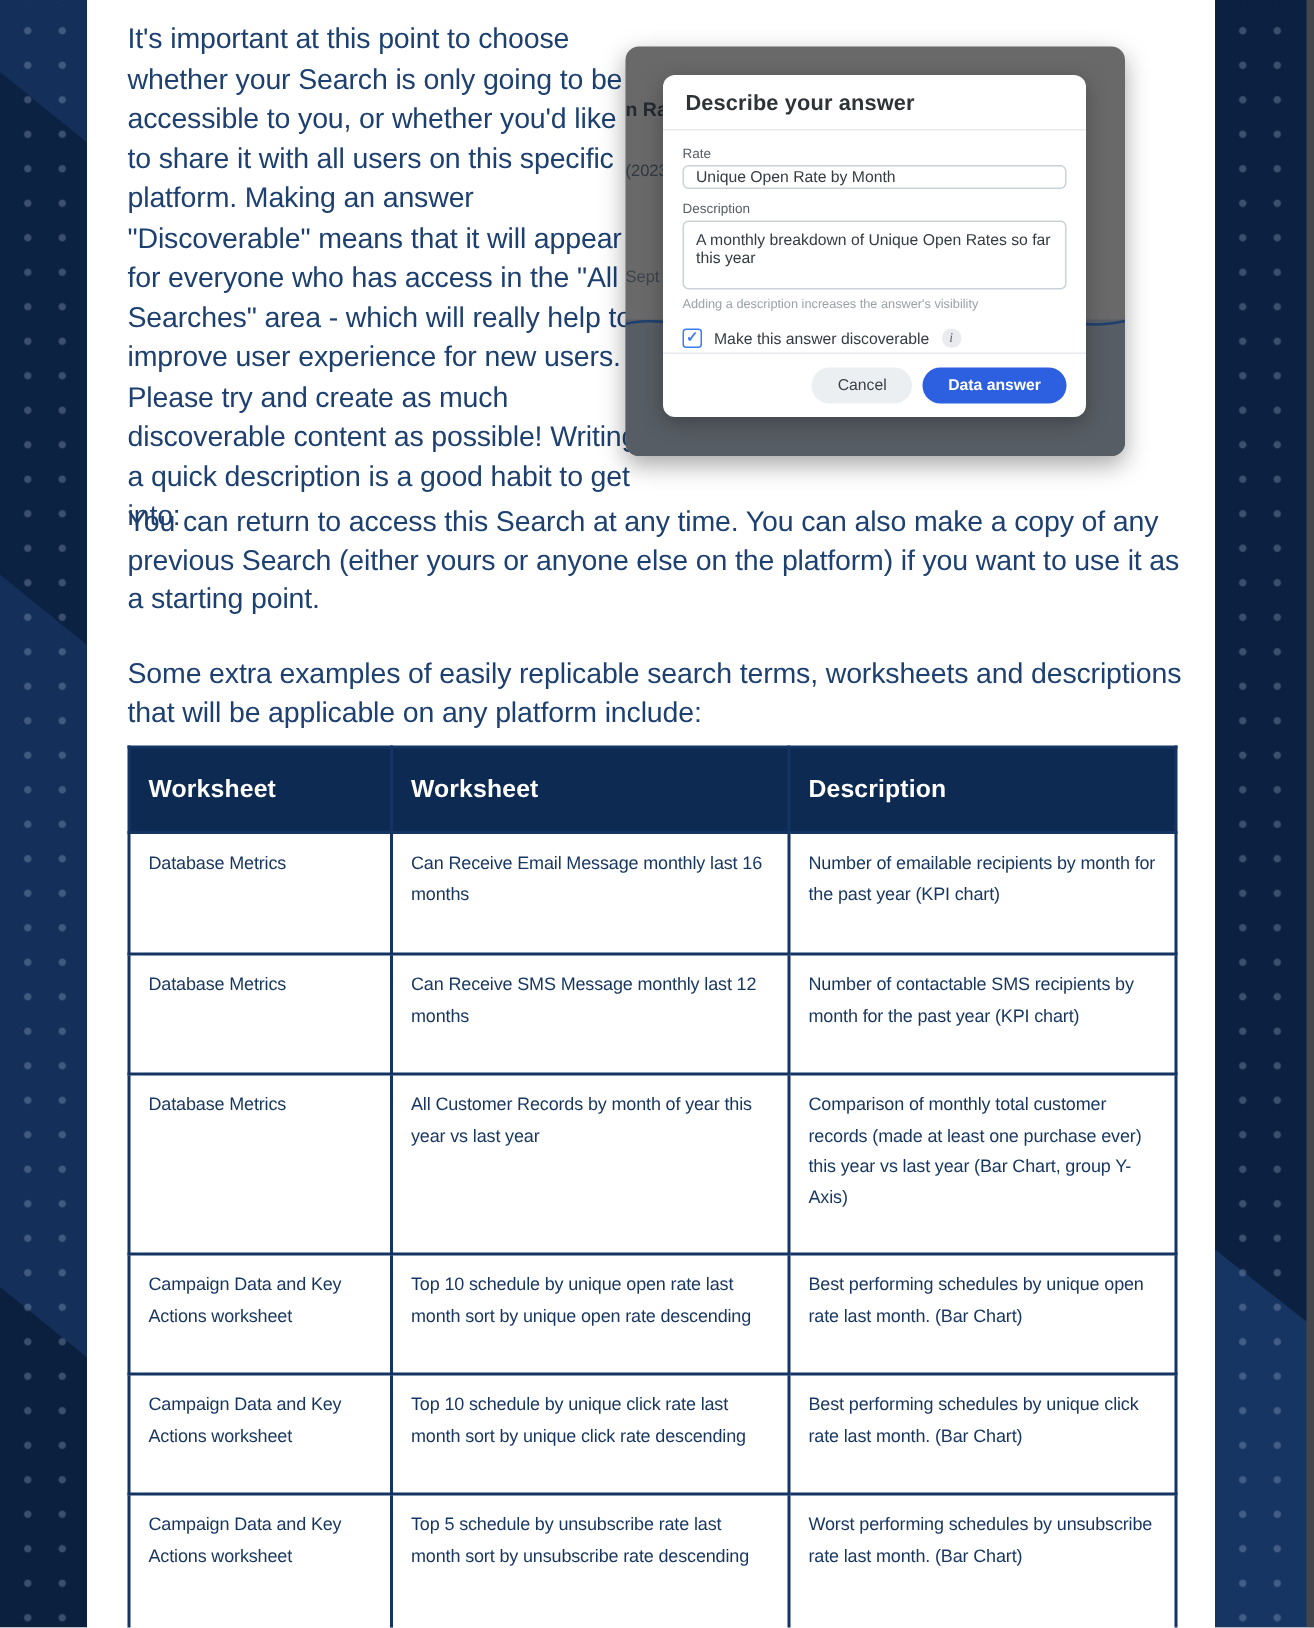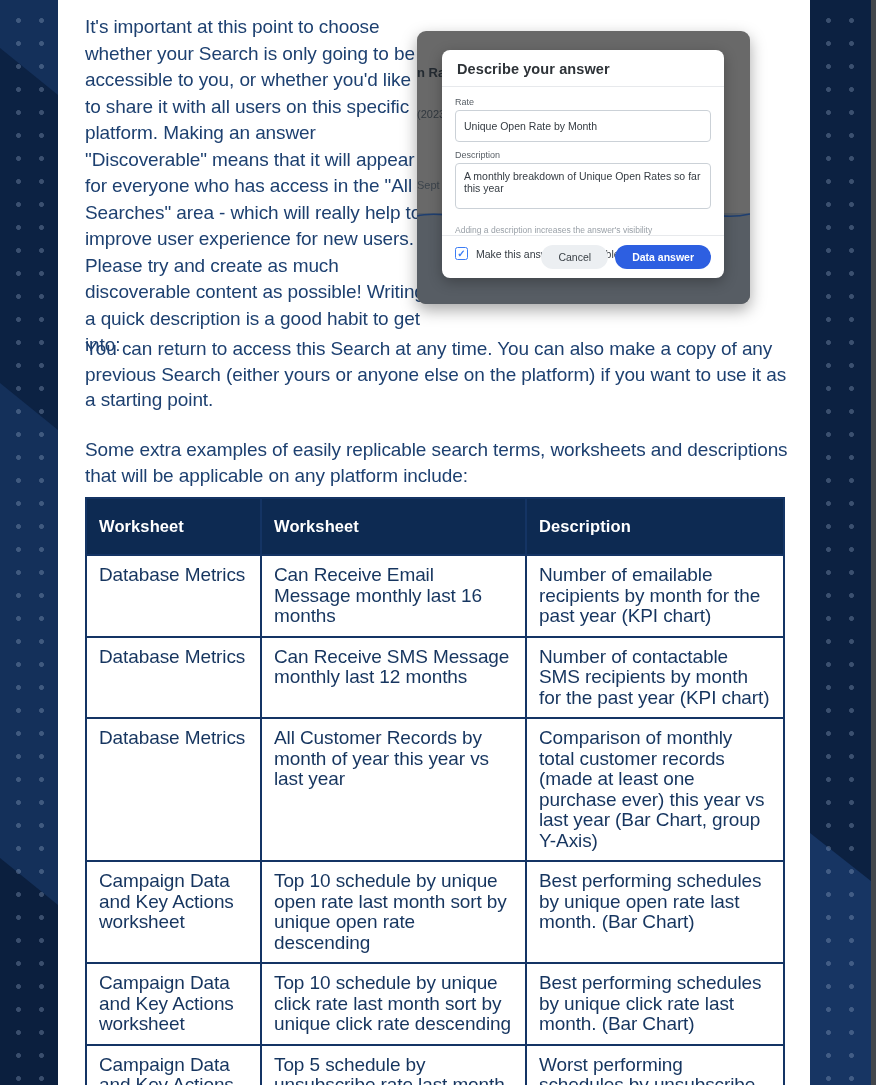--- a/index.html
+++ b/index.html
@@ -55,31 +55,31 @@
     position:absolute; left:25px; top:19px; width:282px; height:228px;
     background:#ffffff; border-radius:8px; box-shadow:0 4px 14px rgba(0,0,0,0.28);
   }
   .dlg-title {
     padding:11px 15px 9px 15px; font-size:14.5px; font-weight:700; color:#2E3338;
     border-bottom:1px solid #E7E9EC; letter-spacing:0.1px;
   }
   .dlg-body { padding:10px 13px 0 13px; }
   .dlg-label { font-size:9px; color:#565D64; margin-bottom:3px; }
   .dlg-input {
-    width:100%; height:32px; border:1px solid #CBD1D7; border-radius:4px;
+    width:100%; height:16px; border:1px solid #CBD1D7; border-radius:4px;
     font-family:"Liberation Sans",sans-serif; font-size:10.5px; color:#343B42;
     padding:0 8px; background:#fff; display:block;
   }
   .dlg-textarea {
     width:100%; height:46px; border:1px solid #CBD1D7; border-radius:4px;
     font-family:"Liberation Sans",sans-serif; font-size:10.5px; color:#343B42;
     padding:6px 8px; resize:none; background:#fff; display:block;
   }
   .dlg-gap { height:8px; }
-  .dlg-helper { font-size:8.5px; color:#9AA1A8; margin-top:16px; }
+  .dlg-helper { font-size:8.5px; color:#9AA1A8; margin-top:4px; }
   .check-row { margin-top:12px; display:flex; align-items:center; gap:8px; }
   .checkbox {
     width:13px; height:13px; border:1.5px solid #3B7CF5; border-radius:2.5px;
     color:#3B7CF5; font-size:10px; line-height:11px; text-align:center; font-weight:700;
     background:#fff; flex:0 0 auto;
   }
   .check-label { font-size:10.5px; color:#343B42; }
   .info-icon {
     width:13px; height:13px; border-radius:50%; background:#E9EBEE; color:#5A6168;
     font-size:9px; line-height:13px; text-align:center; font-style:italic;
@@ -98,21 +98,21 @@
   table.examples {
     position:absolute; left:85px; top:497px; width:698px;
     border-collapse:collapse; table-layout:fixed;
   }
   table.examples th, table.examples td { border:2px solid #143464; }
   table.examples th {
     background:#0D2A52; color:#ffffff; font-size:16.5px; font-weight:700;
     text-align:left; padding:6px 12px; letter-spacing:0.1px;
   }
   table.examples td {
-    vertical-align:top; padding:9px 12px; font-size:19px; line-height:20.5px;
+    vertical-align:top; padding:9px 12px; font-size:12px; line-height:20.5px;
     color:#16355F; letter-spacing:-0.1px;
   }
   thead tr { height:57px; }
   tbody tr:nth-child(1) { height:81px; }
   tbody tr:nth-child(2) { height:80px; }
   tbody tr:nth-child(3) { height:120px; }
   tbody tr:nth-child(4) { height:80px; }
   tbody tr:nth-child(5) { height:80px; }
   tbody tr:nth-child(6) { height:98px; }
   tbody tr:nth-child(7) { height:42px; }

